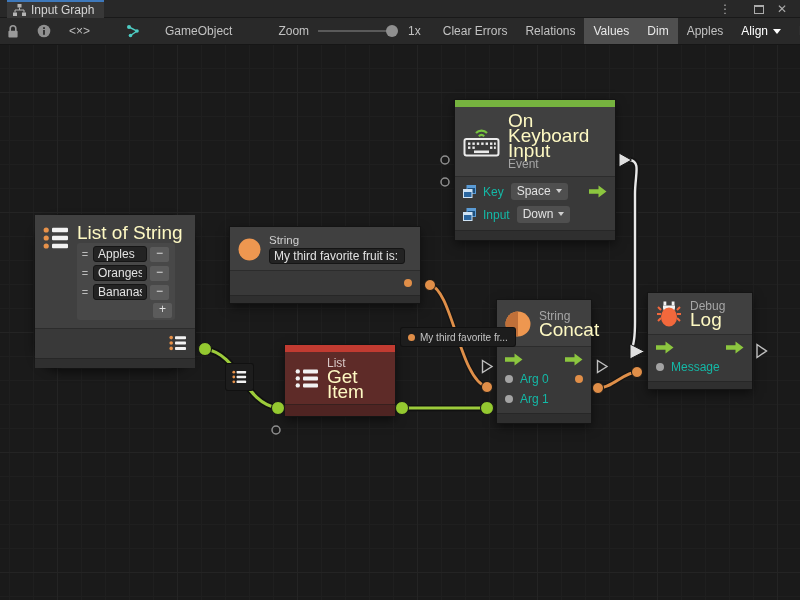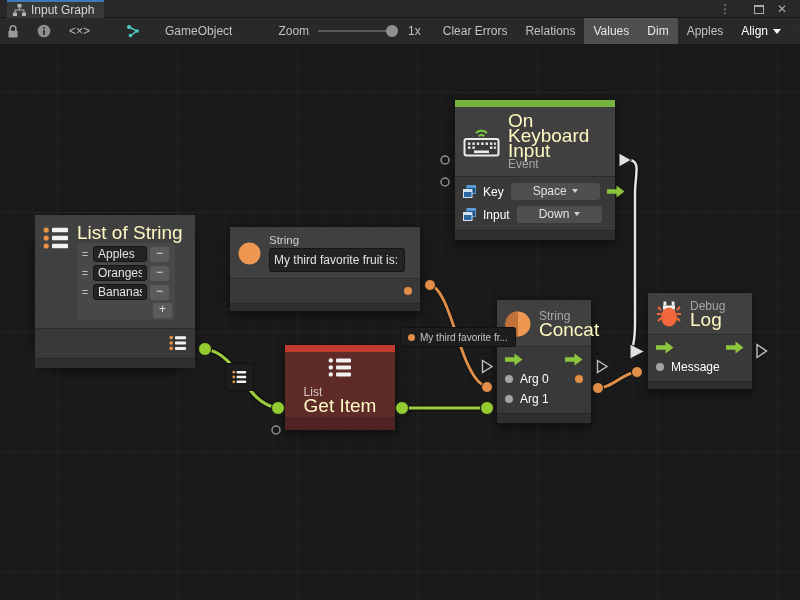--- a/index.html
+++ b/index.html
@@ -39,24 +39,24 @@
   .nhead { background:#404040; display:flex; align-items:center; gap:8px; padding:6px 8px; }
   .nbody { background:#393939; border-top:1px solid #2c2c2c; padding:3px 0 4px; }
   .nfoot { background:#2f2f2f; border-top:1px solid #272727; height:10px; }
   .ntitle { font-size:19px; color:#fef9c3; line-height:15px; }
   .nsub { font-size:12px; color:#a6a6a6; line-height:12px; }
   .prow { display:flex; align-items:center; gap:7px; padding:3px 8px; min-height:17px; position:relative; }
   .dot { width:8px; height:8px; border-radius:50%; flex:0 0 auto; }
   .dot.gray { background:#a3a3a3; }
   .dot.orange { background:#E08E48; }
   .dot.teal { background:#49D6C5; }
-  .plabel { color:#ffffff; }
+  .plabel { color:#14b8a6; }
   .push { margin-left:auto; }
-  .dropdown { background:#4f4f4f; border-radius:3px; padding:1px 22px 2px; display:flex; align-items:center; color:#e2e2e2; }
-  .tfield { background:#232323; border:1px solid #151515; border-radius:3px; color:#e2e2e2; font-size:12px; font-family:"Liberation Sans",sans-serif; padding:0 4px; height:24px; }
+  .dropdown { background:#4f4f4f; border-radius:3px; padding:1px 6px 2px; display:flex; align-items:center; color:#e2e2e2; }
+  .tfield { background:#232323; border:1px solid #151515; border-radius:3px; color:#e2e2e2; font-size:12px; font-family:"Liberation Sans",sans-serif; padding:0 4px; height:16px; }
 
   
   .event-bar { height:7px; background:#76B33F; }
   
   .list-editor { background:#484848; border-radius:3px; padding:3px 3px 2px; margin-top:3px; width:98px; display:flex; flex-direction:column; gap:3px; }
   .le-row { display:flex; align-items:center; gap:3px; }
   .le-handle { color:#bdbdbd; font-size:11px; width:10px; text-align:center; }
   .le-field { width:54px; height:16px; }
   .le-btn { width:19px; height:15px; background:#5b5b5b; border-radius:2px; color:#e0e0e0; font-size:12px; line-height:13px; text-align:center; flex:0 0 auto; }
   .le-addrow { display:flex; justify-content:flex-end; }
@@ -306,21 +306,21 @@
     <div class="nbody">
       <div class="prow">
         <span class="dot orange push"></span>
       </div>
     </div>
     <div class="nfoot" style="height:8px;"></div>
   </div>
 
   <div class="node" style="left:285px; top:345px; width:110px;">
     <div class="err-strip"></div>
-    <div class="nhead gi-head" style="padding:5px 10px;flex-direction:column;">
+    <div class="nhead gi-head" style="padding:5px 10px;">
       <svg class="icon" width="24" height="21" viewBox="0 0 24 21">
         <g fill="#f2f2f2">
           <circle cx="2.8" cy="3.4" r="2.2"></circle>
             <circle cx="2.8" cy="10.4" r="2.2"></circle>
             <circle cx="2.8" cy="17.4" r="2.2"></circle>
           <rect x="8" y="1.6" width="15" height="3.8" rx="1"></rect>
             <rect x="8" y="8.6" width="15" height="3.8" rx="1"></rect>
             <rect x="8" y="15.6" width="15" height="3.8" rx="1"></rect>
         </g>
       </svg>

